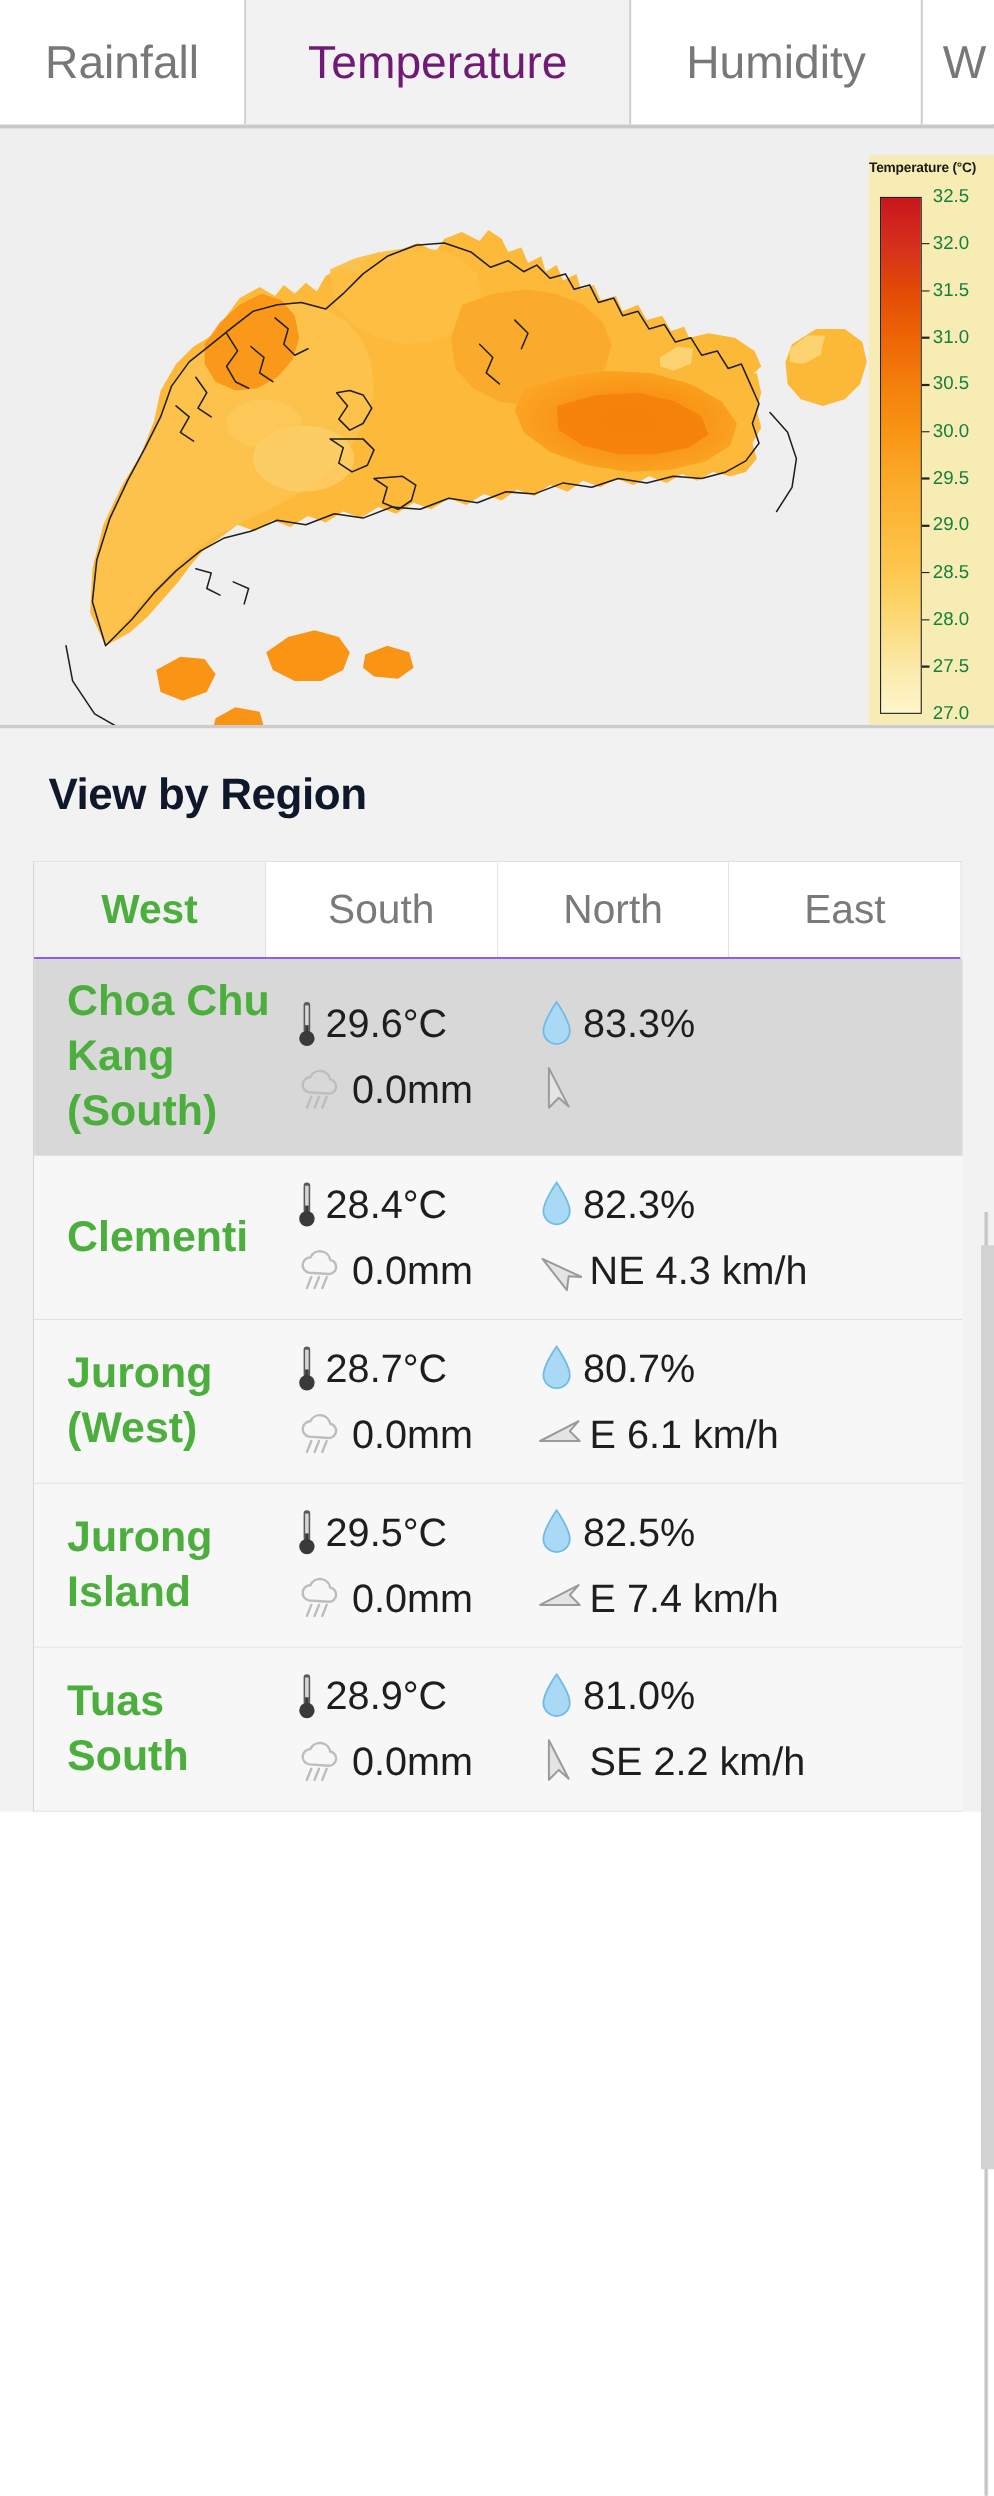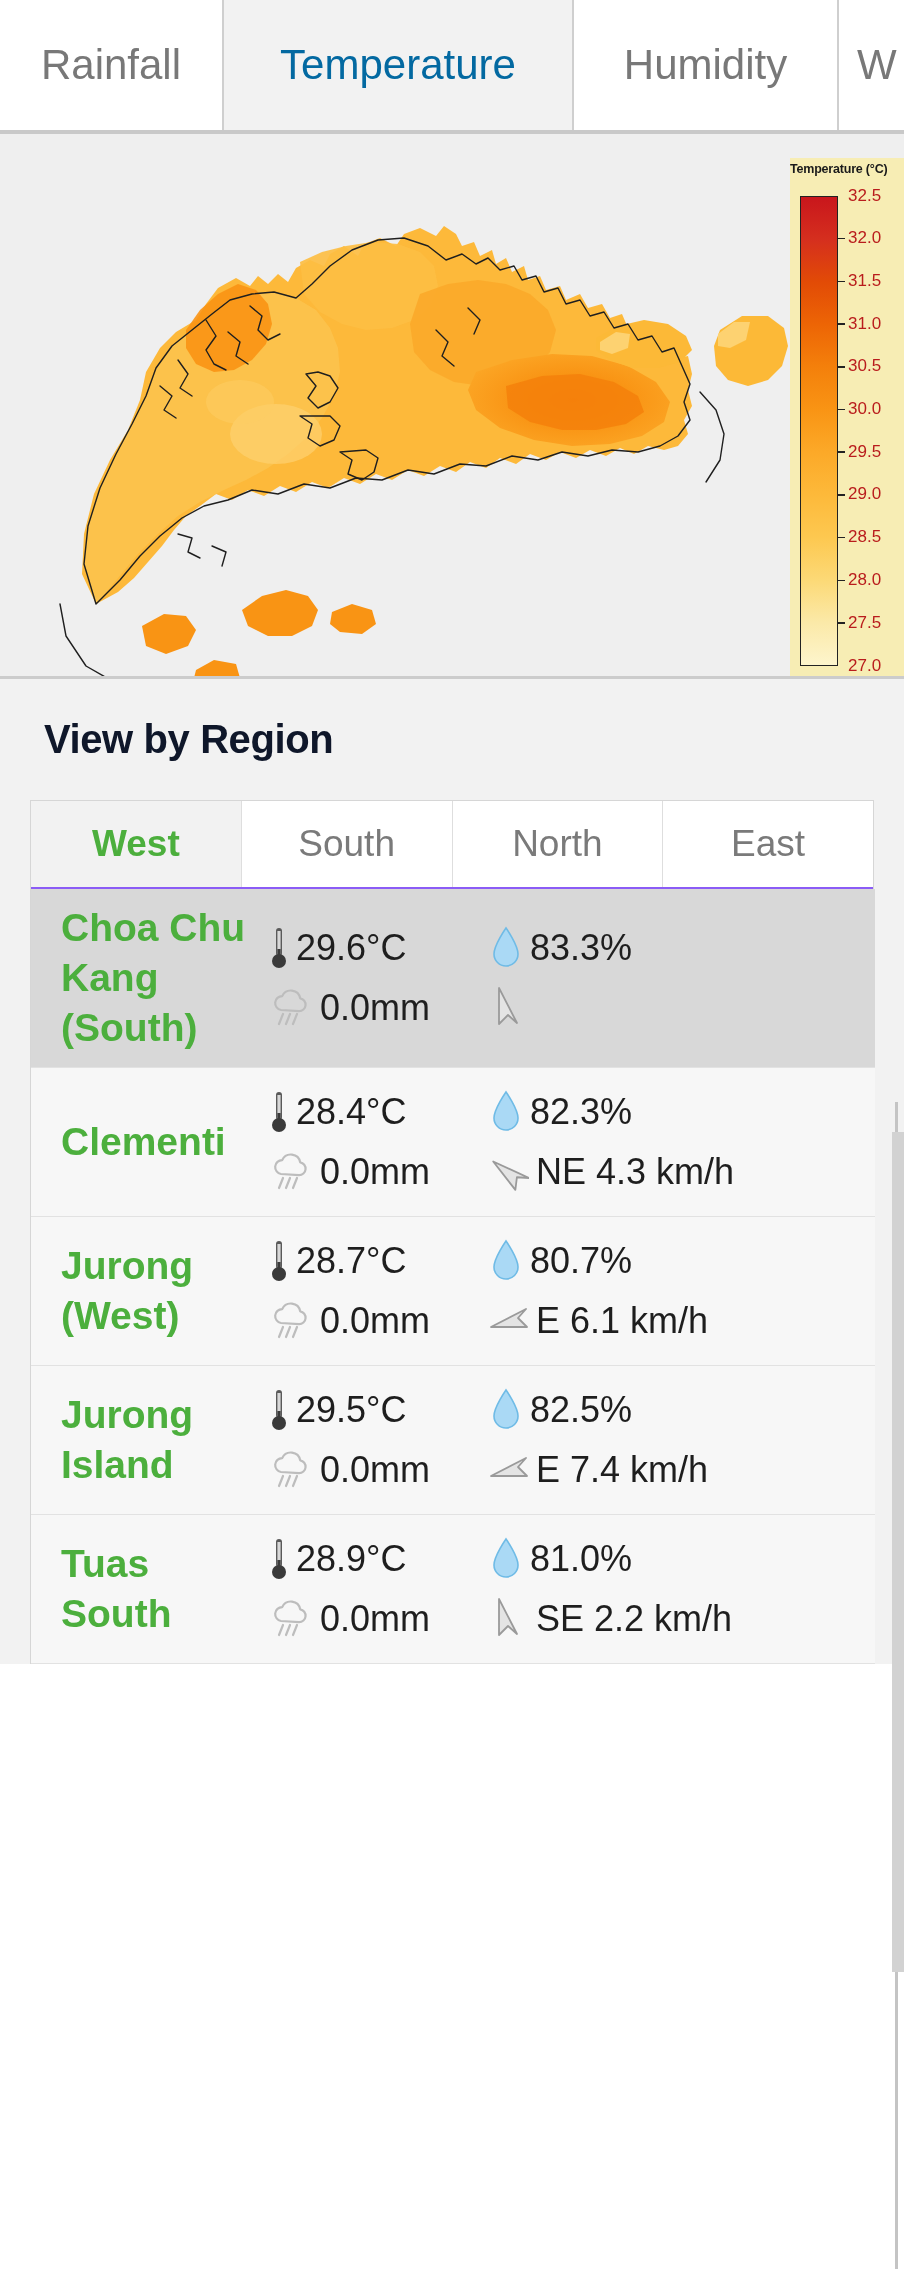--- a/index.html
+++ b/index.html
@@ -8,38 +8,38 @@
     height: 2269px;
     background: #ffffff;
     font-family: "Liberation Sans", sans-serif;
     overflow: hidden;
   }
 
   
   .top-tabs {
     display: flex;
     width: 904px;
-    height: 134px;
+    height: 117px;
     background: #ffffff;
     border-bottom: 4px solid #c9c9c9;
     align-items: stretch;
   }
   .top-tab {
     display: flex;
     align-items: center;
     justify-content: center;
     font-size: 42px;
     color: #787878;
     border-right: 2px solid #cfcfcf;
     background: #ffffff;
     white-space: nowrap;
     flex: 0 0 auto;
   }
   .top-tab.tt-0 { width: 224px; }
-  .top-tab.tt-1 { width: 350px; background: #f2f2f2; color: #0369a1; }
+  .top-tab.tt-1 { width: 350px; background: #f2f2f2; color: #701a75; }
   .top-tab.tt-2 { width: 265px; }
   .top-tab.tt-3 { width: 63px; justify-content: flex-start; padding-left: 18px; border-right: none; }
 
   
   .map-panel {
     position: relative;
     width: 904px;
     height: 545px;
     background: #efefef;
     border-bottom: 3px solid #cccccc;
@@ -111,21 +111,21 @@
     align-items: center;
   }
   .legend-tick .dash {
     width: 7px;
     height: 1.6px;
     background: #222;
     display: block;
   }
   .legend-tick .tlabel {
     font-size: 17px;
-    color: #b91c1c;
+    color: #15803d;
     margin-left: 3px;
     line-height: 1;
     transform: translateY(-1px);
   }
   .legend-tick.edge .dash { background: transparent; }
 
   
   .region-section {
     width: 904px;
     background: #f2f2f2;

